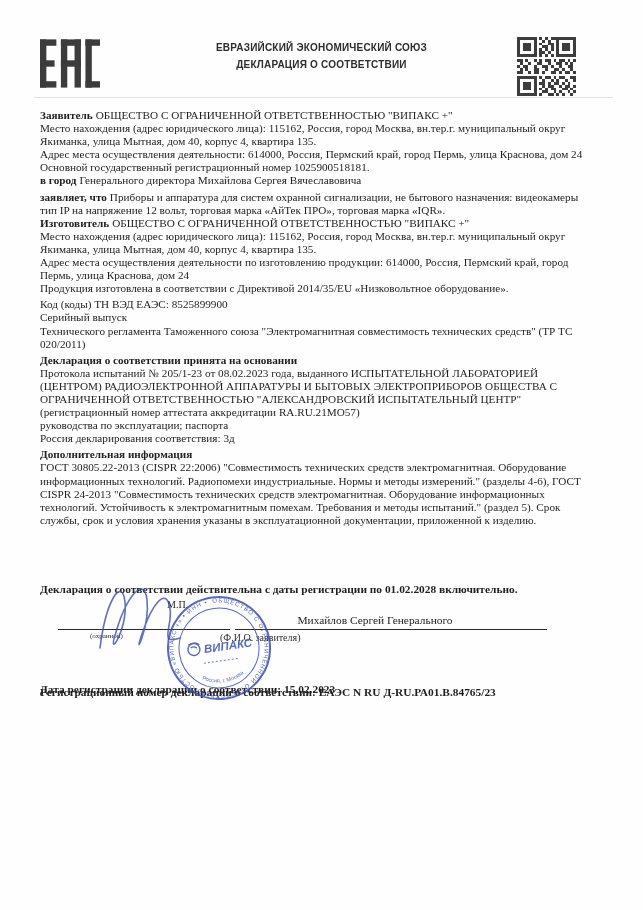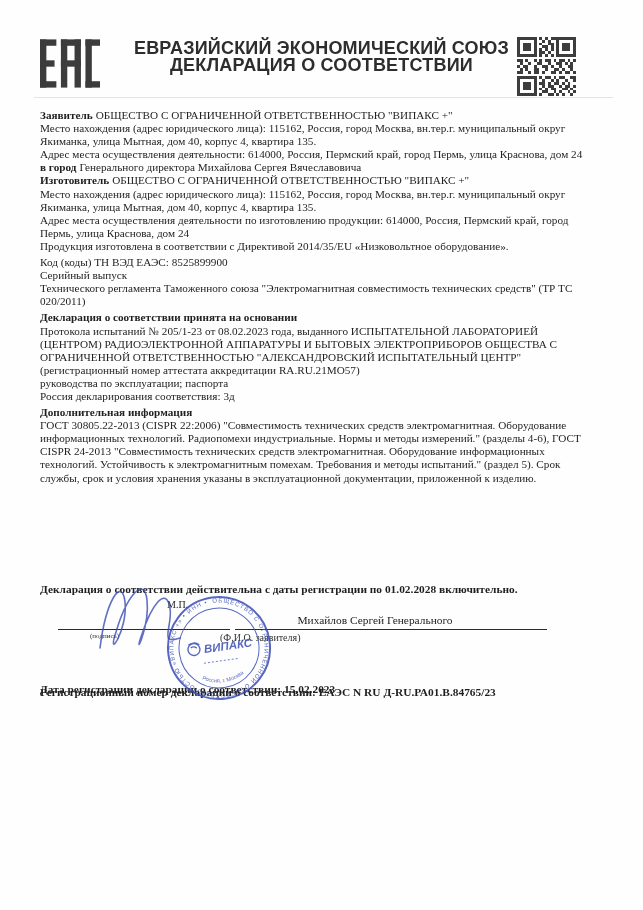--- a/index.html
+++ b/index.html
@@ -1,21 +1,21 @@
 <!DOCTYPE html>
 <html><head>
 <meta charset="utf-8">
 <style>
   html,body{margin:0;padding:0;background:#fff;}
   .page{position:relative;width:643px;height:910px;background:#fefefe;overflow:hidden;
         font-family:"Liberation Serif",serif;color:#1e1e1e;}
   
   .eac-logo{position:absolute;top:39px;left:40px;}
   .doc-title{position:absolute;top:40px;left:125px;right:125px;text-align:center;
-             font-family:"Liberation Sans",sans-serif;font-weight:bold;font-size:18px;
+             font-family:"Liberation Sans",sans-serif;font-weight:bold;font-size:10px;
              line-height:16.5px;color:#2d2d2d;letter-spacing:.2px;}
   .qr-code{position:absolute;top:37px;left:517px;}
   .hdr-rule{position:absolute;top:97px;left:34px;right:30px;border-top:1px solid #e3e3e3;}
   
   .body-text{position:absolute;top:109px;left:40px;width:554px;font-size:11.2px;line-height:13.1px;}
   .body-text p{margin:0;}
   .body-text p.gap{margin-top:3px;}
   .body-text b:not(:empty){margin-right:3px;}
   
   .bottom{position:absolute;top:583px;left:40px;width:570px;font-size:11.4px;}
@@ -81,21 +81,23 @@
       </g>
     </svg>
   </div>
 
   <div class="hdr-rule"></div>
 
   <div class="body-text">
     <p><b>Заявитель</b><span>ОБЩЕСТВО С ОГРАНИЧЕННОЙ ОТВЕТСТВЕННОСТЬЮ "ВИПАКС +"</span></p>
     <p><b></b><span>Место нахождения (адрес юридического лица): 115162, Россия, город Москва, вн.тер.г. муниципальный округ Якиманка, улица Мытная, дом 40, корпус 4, квартира 135.</span></p>
     <p><b></b><span>Адрес места осуществления деятельности: 614000, Россия, Пермский край, город Пермь, улица Краснова, дом 24</span></p>
+    <p><b></b><span>Основной государственный регистрационный номер 1025900518181.</span></p>
     <p><b>в город</b><span>Генерального директора Михайлова Сергея Вячеславовича</span></p>
+    <p class="gap"><b>заявляет, что</b><span>Приборы и аппаратура для систем охранной сигнализации, не бытового назначения: видеокамеры тип IP на напряжение 12 вольт, торговая марка «АйТек ПРО», торговая марка «IQR».</span></p>
     <p><b>Изготовитель</b><span>ОБЩЕСТВО С ОГРАНИЧЕННОЙ ОТВЕТСТВЕННОСТЬЮ "ВИПАКС +"</span></p>
     <p><b></b><span>Место нахождения (адрес юридического лица): 115162, Россия, город Москва, вн.тер.г. муниципальный округ Якиманка, улица Мытная, дом 40, корпус 4, квартира 135.</span></p>
     <p><b></b><span>Адрес места осуществления деятельности по изготовлению продукции: 614000, Россия, Пермский край, город Пермь, улица Краснова, дом 24</span></p>
     <p><b></b><span>Продукция изготовлена в соответствии с Директивой 2014/35/EU «Низковольтное оборудование».</span></p>
     <p class="gap"><b></b><span>Код (коды) ТН ВЭД ЕАЭС: 8525899900</span></p>
     <p><b></b><span>Серийный выпуск</span></p>
     <p><b></b><span>Технического регламента Таможенного союза "Электромагнитная совместимость технических средств" (ТР ТС 020/2011)</span></p>
     <p class="gap"><b>Декларация о соответствии принята на основании</b><span></span></p>
     <p><b></b><span>Протокола испытаний № 205/1-23 от 08.02.2023 года, выданного ИСПЫТАТЕЛЬНОЙ ЛАБОРАТОРИЕЙ (ЦЕНТРОМ) РАДИОЭЛЕКТРОННОЙ АППАРАТУРЫ И БЫТОВЫХ ЭЛЕКТРОПРИБОРОВ ОБЩЕСТВА С ОГРАНИЧЕННОЙ ОТВЕТСТВЕННОСТЬЮ "АЛЕКСАНДРОВСКИЙ ИСПЫТАТЕЛЬНЫЙ ЦЕНТР" (регистрационный номер аттестата аккредитации RA.RU.21MO57)</span></p>
     <p><b></b><span>руководства по эксплуатации; паспорта</span></p>
@@ -103,21 +105,21 @@
     <p class="gap"><b>Дополнительная информация</b><span></span></p>
     <p><b></b><span>ГОСТ 30805.22-2013 (CISPR 22:2006) "Совместимость технических средств электромагнитная. Оборудование информационных технологий. Радиопомехи индустриальные. Нормы и методы измерений." (разделы 4-6), ГОСТ CISPR 24-2013 "Совместимость технических средств электромагнитная. Оборудование информационных технологий. Устойчивость к электромагнитным помехам. Требования и методы испытаний." (раздел 5). Срок службы, срок и условия хранения указаны в эксплуатационной документации, приложенной к изделию.</span></p>
   </div>
 
   <div class="bottom">
     <p class="validity">Декларация о соответствии действительна с даты регистрации по 01.02.2028 включительно.</p>
     <span class="mp-label">М.П.</span>
     <span class="signer-name">Михайлов Сергей Генерального</span>
     <div class="sig-line-left"></div>
     <div class="sig-line-right"></div>
-    <span class="cap-sign">(подпись)</span>
+    <span class="cap-sign">(охранной)</span>
     <span class="cap-name">(Ф.И.О. заявителя)</span>
     <p class="reg-number">Регистрационный номер декларации о соответствии: ЕАЭС N RU Д-RU.РА01.В.84765/23</p>
     <p class="reg-date">Дата регистрации декларации о соответствии: 15.02.2023</p>
   </div>
 
   <div class="stamp">
     <svg width="110" height="110" viewBox="0 0 110 110" xmlns="http://www.w3.org/2000/svg">
       <defs>
         <path id="ringPath" d="M55 9.5 a45.5 45.5 0 1 1 -0.1 0"></path>
         <path id="botPath" d="M17 62 A40 40 0 0 0 93 62"></path>

